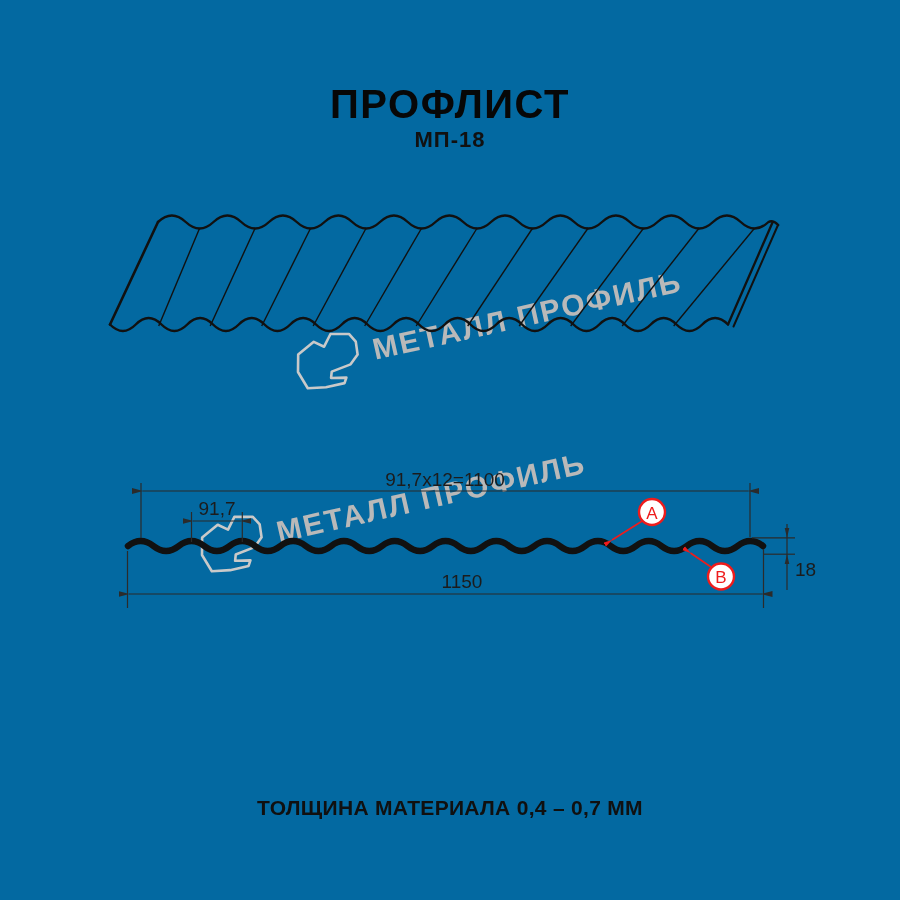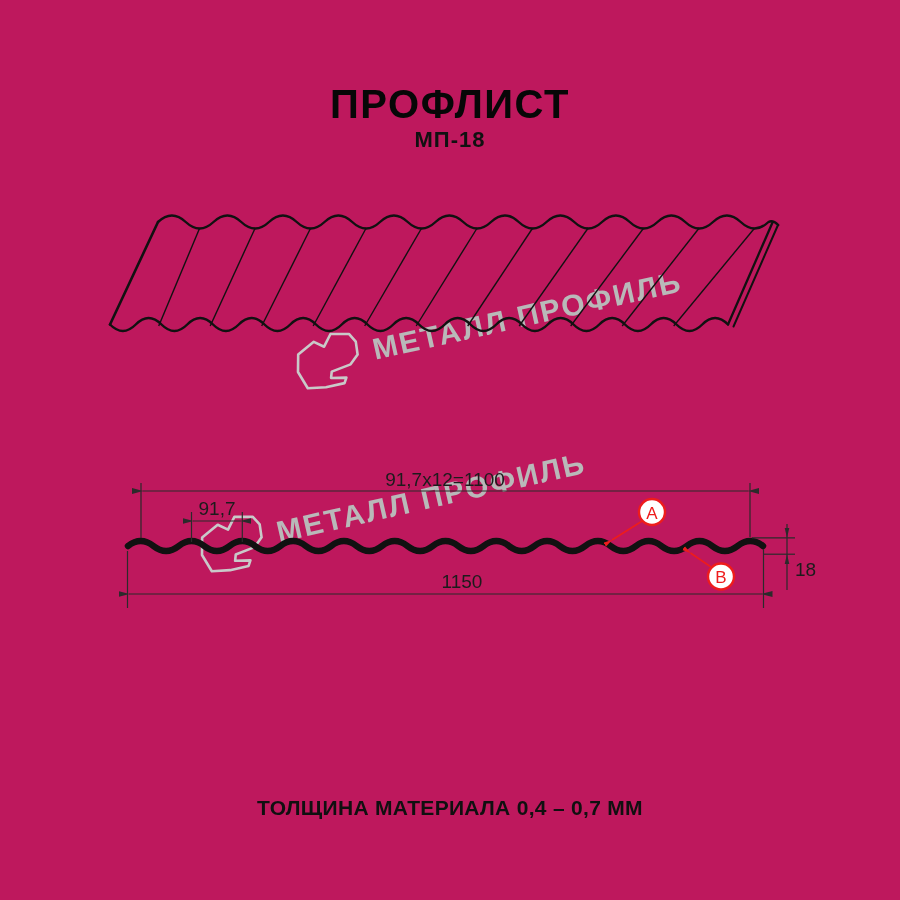--- a/index.html
+++ b/index.html
@@ -1,16 +1,16 @@
 <!DOCTYPE html>
 <html><head>
 <meta charset="utf-8">
 <style>
   html,body{margin:0;padding:0;background:#fff;}
-  .page{position:relative;width:900px;height:900px;background:#be185d;overflow:hidden;
+  .page{position:relative;width:900px;height:900px;background:#0369a1;overflow:hidden;
         font-family:"Liberation Sans",sans-serif;color:#0a0a0a;}
   .title{position:absolute;top:82px;left:0;width:900px;text-align:center;
          font-size:40px;font-weight:800;letter-spacing:1.5px;color:#070707;}
   .subtitle{position:absolute;top:127px;left:0;width:900px;text-align:center;
          font-size:22px;font-weight:600;letter-spacing:1px;color:#111;}
   .footer-note{position:absolute;top:796px;left:0;width:900px;text-align:center;
          font-size:21px;font-weight:700;letter-spacing:0.3px;color:#101010;}
   .wm{position:absolute;display:flex;align-items:center;gap:12px;
       transform-origin:0 50%;white-space:nowrap;pointer-events:none;}
   .wm-text{font-size:30px;font-weight:bold;letter-spacing:2px;color:#b9b9b9;}

